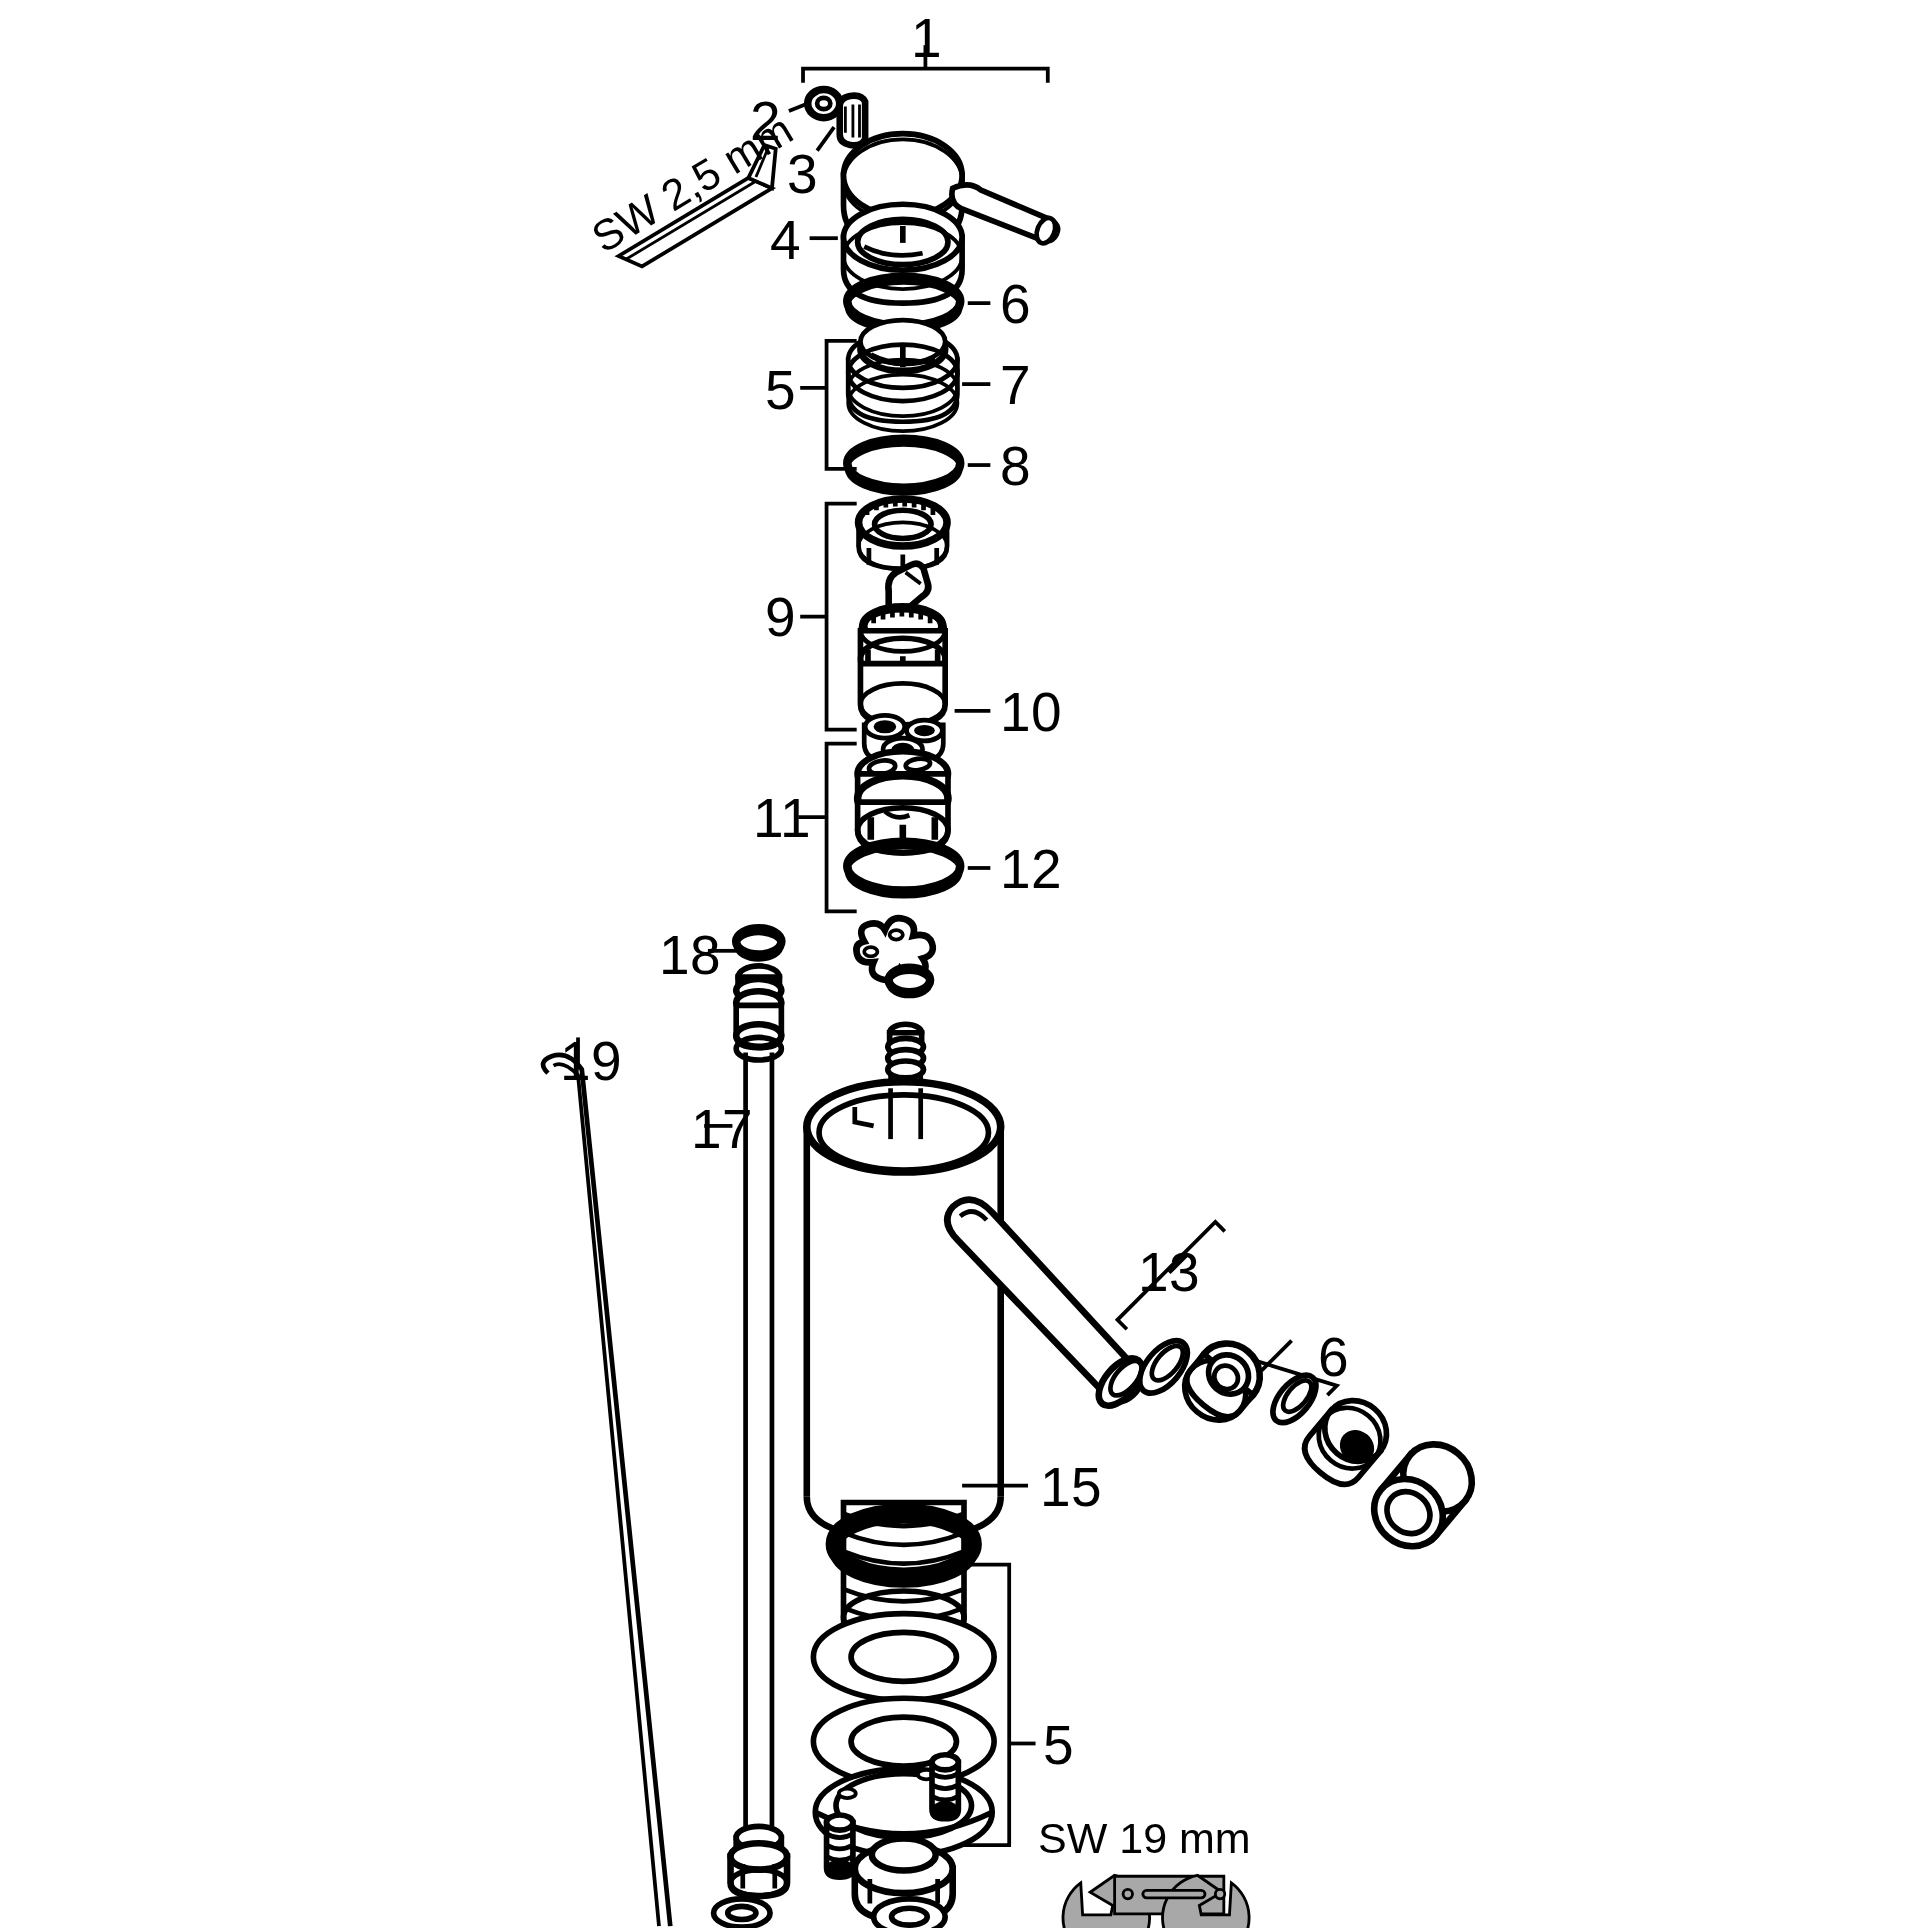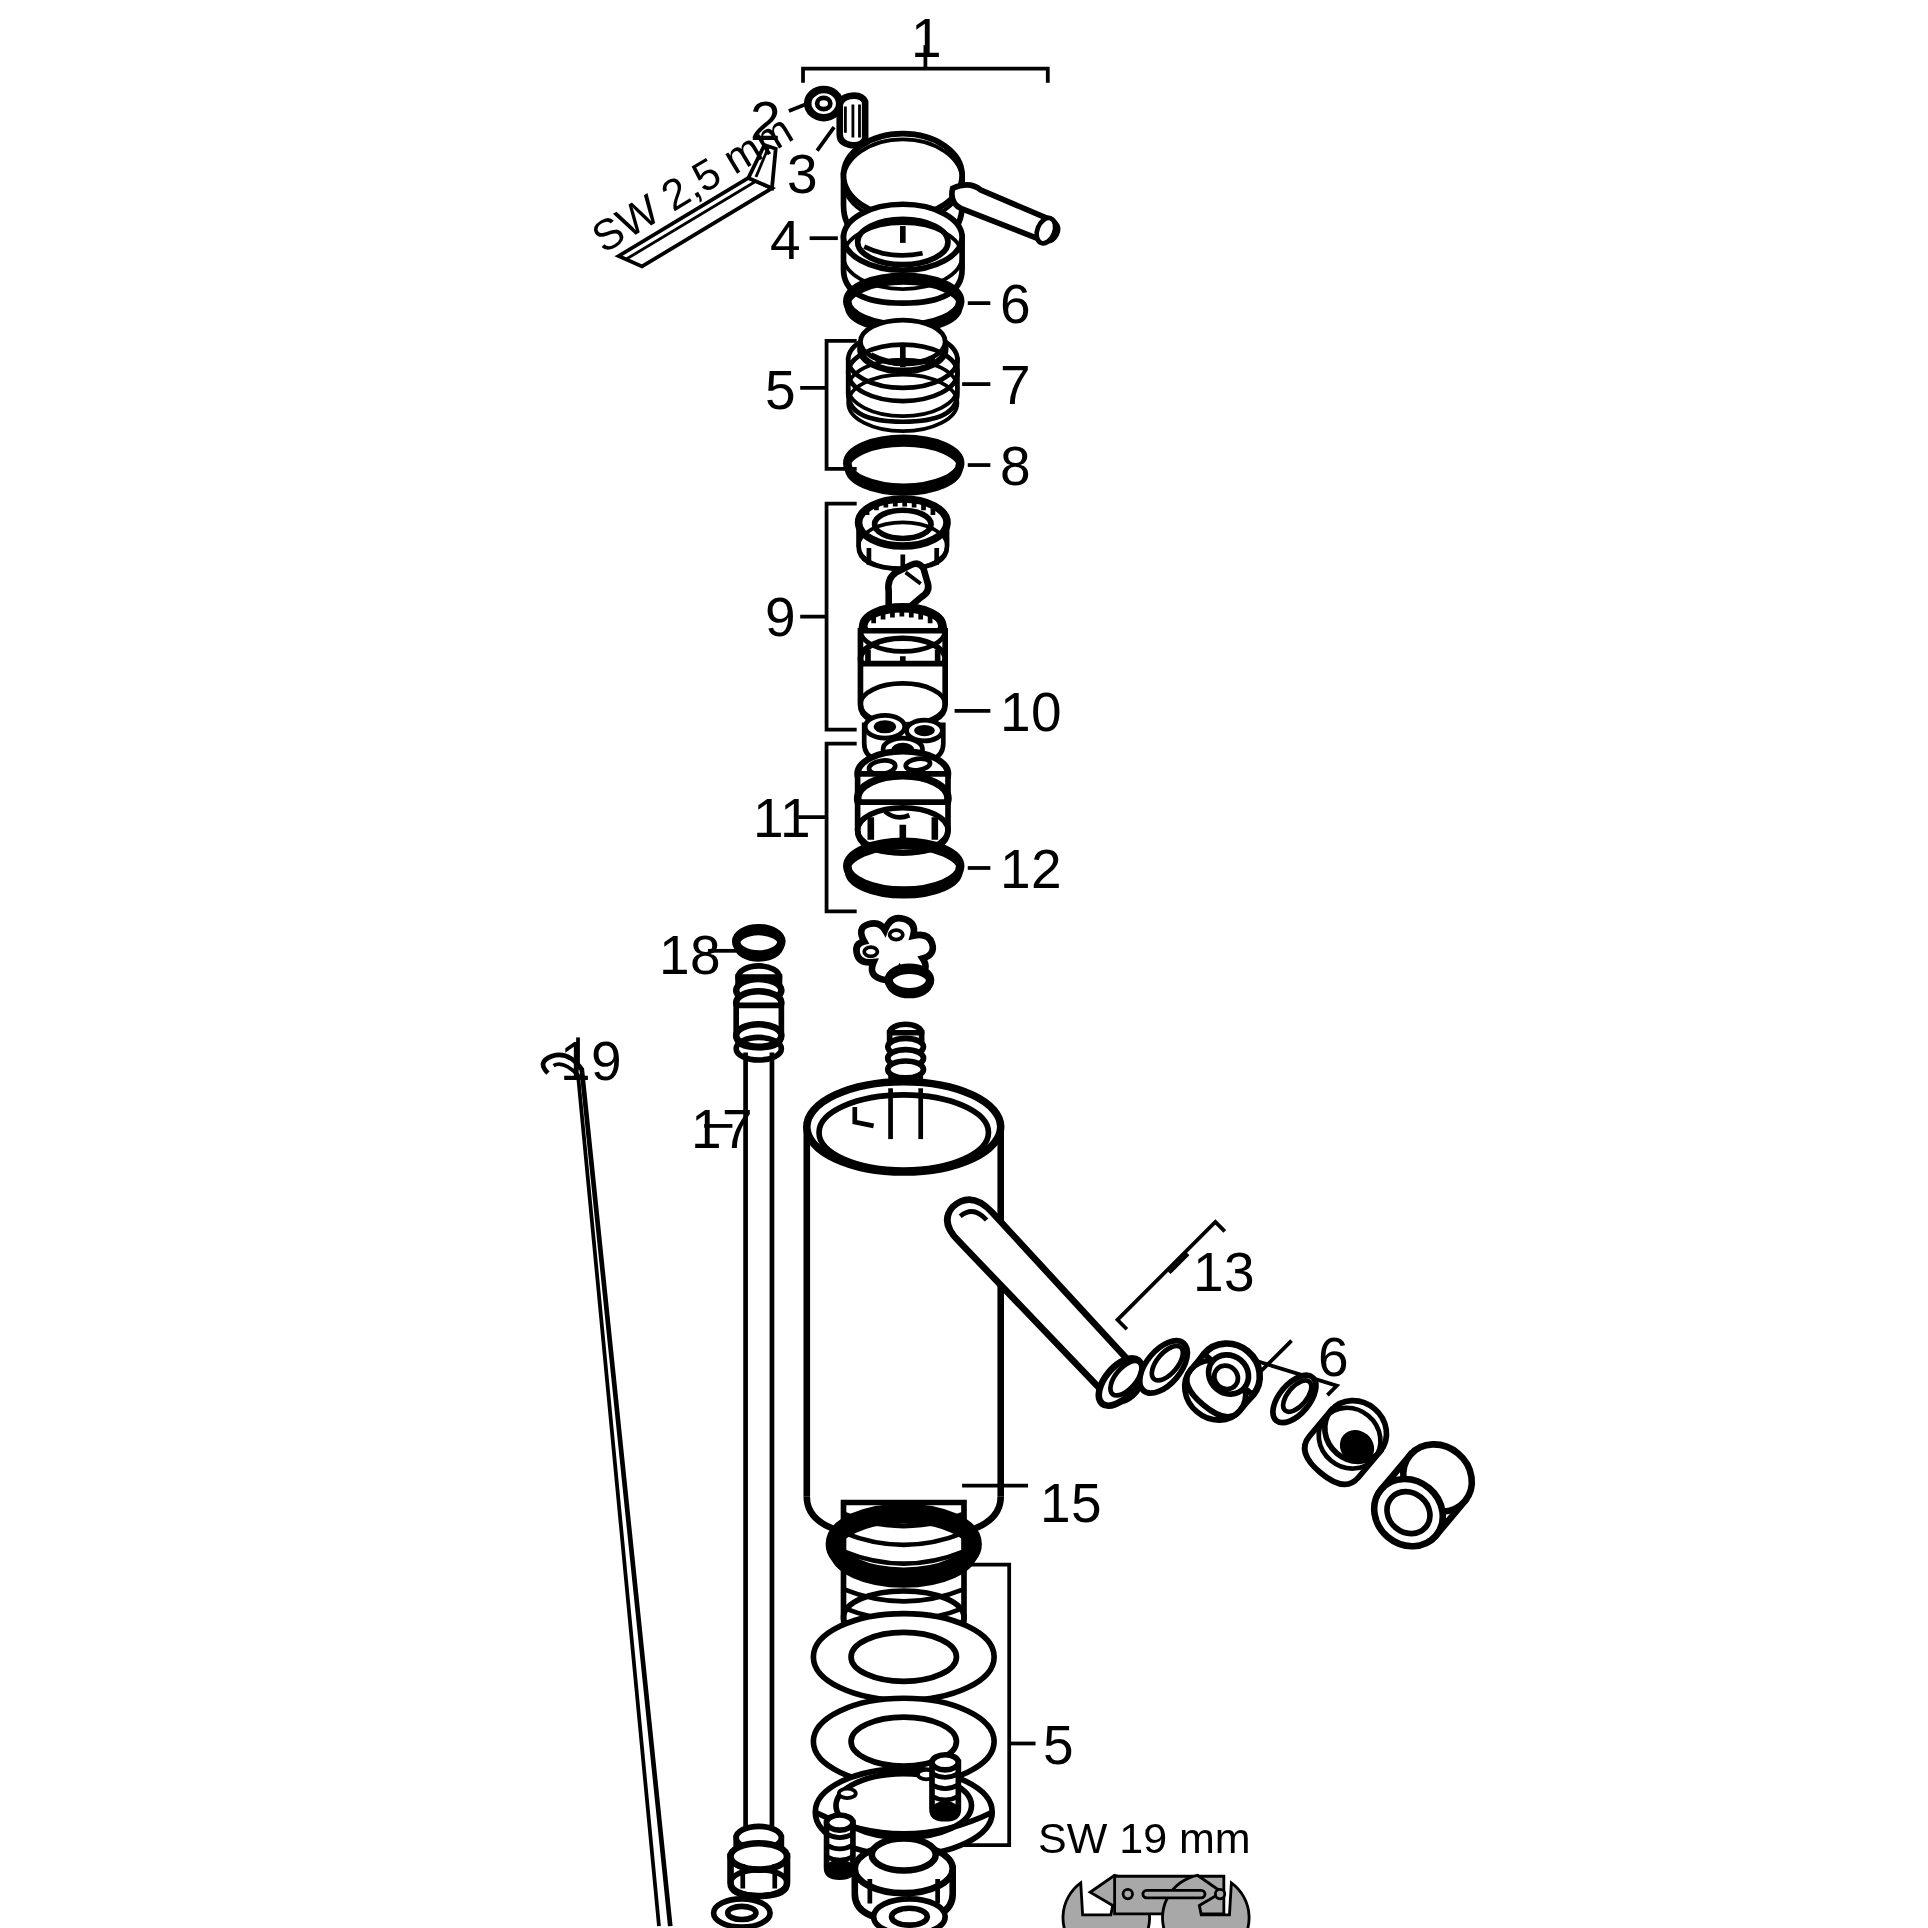--- a/index.html
+++ b/index.html
@@ -346,23 +346,23 @@
   <div class="lbl num" style="left:787px;top:147px;">3</div>
   <div class="lbl num" style="left:770px;top:213px;">4</div>
   <div class="lbl num" style="left:765px;top:363px;">5</div>
   <div class="lbl num" style="left:1000px;top:277px;">6</div>
   <div class="lbl num" style="left:1000px;top:358px;">7</div>
   <div class="lbl num" style="left:1000px;top:439px;">8</div>
   <div class="lbl num" style="left:765px;top:590px;">9</div>
   <div class="lbl num" style="left:1000px;top:685px;">10</div>
   <div class="lbl num" style="left:753px;top:791px;">11</div>
   <div class="lbl num" style="left:1000px;top:842px;text-align:right;">12</div>
-  <div class="lbl num" style="left:1193px;top:1245px;">13</div>
+  <div class="lbl num" style="left:1138px;top:1245px;">13</div>
   <div class="lbl num" style="left:1318px;top:1330px;">6</div>
-  <div class="lbl num" style="left:1040px;top:1460px;margin-top:16px;">15</div>
+  <div class="lbl num" style="left:1040px;top:1460px;">15</div>
   <div class="lbl num" style="left:1043px;top:1718px;">5</div>
   <div class="lbl num" style="left:657px;top:1102px;margin-left:34px;">17</div>
   <div class="lbl num" style="left:659px;top:928px;">18</div>
   <div class="lbl num" style="left:560px;top:1034px;">19</div>
 
   <div class="lbl swtxt rot-sw" style="left:607px;top:217px;">SW 2,5 mm</div>
   <div class="lbl swtxt" style="left:1038px;top:1817px;">SW 19 mm</div>
 
 </div>
 

